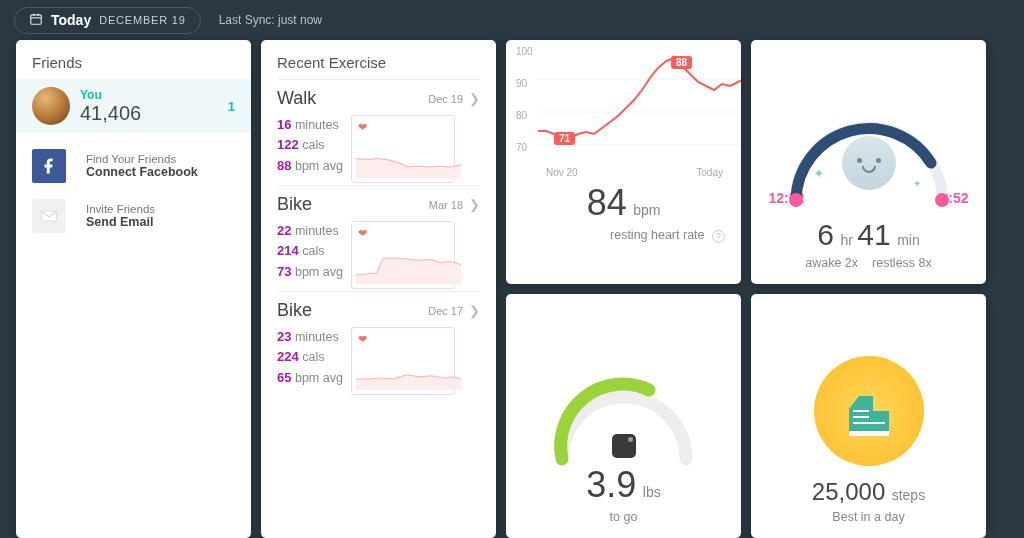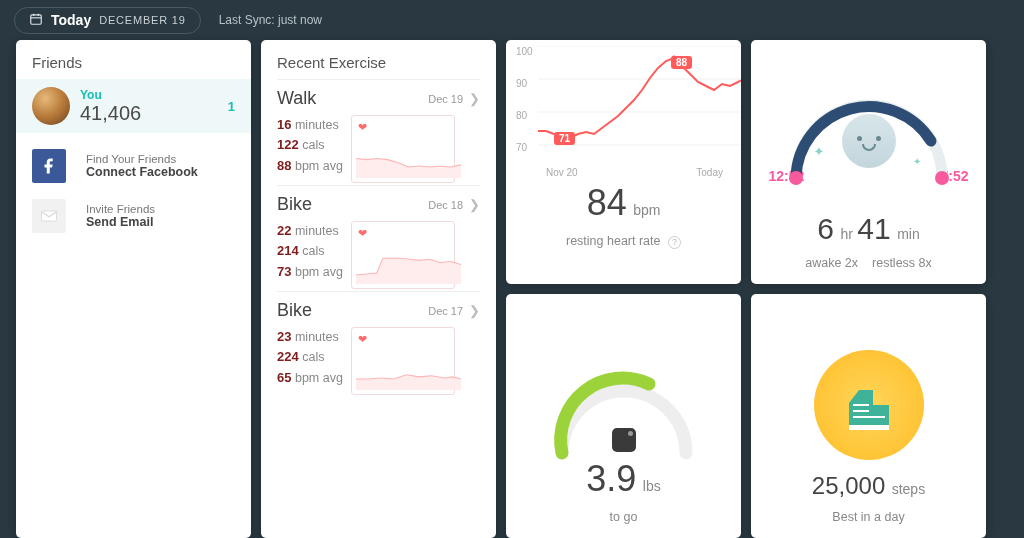--- a/index.html
+++ b/index.html
@@ -70,30 +70,30 @@
   .mail-icon { width:34px; height:34px; background:#f1f1f1; display:flex;align-items:center;justify-content:center;border-radius:2px;}
   .friend-row .t1 { font-size:11.5px; color:#777;}
   .friend-row .t2 { font-size:12.5px; font-weight:700; color:#444;}
   .ex-row { border-top:1px solid #eee; padding: 8px 0 2px 0;}
   .ex-head { display:flex; align-items:center; cursor:pointer;}
   .ex-name { font-size:18px; color:#444; font-weight:400;}
   .ex-date { margin-left:auto; font-size:11px; color:#999;}
   .chev { color:#bbb; font-size:13px; margin-left:6px;}
   .ex-body { display:flex; gap:8px; padding-top:6px;}
   .ex-stats { font-size:12.5px; color:#888; line-height:1.55;}
-  .ex-stats b { color:#7f1d1d; font-weight:600; font-size:13px;}
+  .ex-stats b { color:#a21caf; font-weight:600; font-size:13px;}
   .ex-chart-box {
     width: 104px; height: 68px; border:1px solid #f3dada; border-radius:3px;
     position:relative; flex-shrink:0;
   }
   .heart-sm { position:absolute; top:5px; left:6px; color:#ff6b6b; font-size:11px;}
   .hr-main { text-align:center; padding-top: 4px;}
   .big { font-size: 36px; color:#444; font-weight:300;}
   .unit { font-size:14px; color:#888; margin-left:2px;}
-  .subtxt { font-size:12.5px; color:#888; margin-top:10px;}
+  .subtxt { font-size:12.5px; color:#888; margin-top:4px;text-align:right;}
   .help-c { display:inline-flex; width:13px;height:13px;border:1px solid #ccc;border-radius:50%;align-items:center;justify-content:center;font-size:9px;color:#bbb;margin-left:4px;cursor:pointer;}
   .col3, .col4 { display:flex; flex-direction:column; gap:10px;border-radius:17px;}
   .half { height: 244px;}
   .center-card { display:flex; flex-direction:column; align-items:center; justify-content:flex-end; padding-bottom:14px;}
   .sleep-gauge { width:170px; height:100px; position:relative; margin-top:2px;}
   .sleep-time { font-size:14px; font-weight:700;}
   .pink { color:#f85a9e;}
   .sleep-times { display:flex; justify-content:space-between; width: 200px; margin-top:-18px;}
   .weight-gauge { width:160px; height:100px; position:relative;}
   .scale-sq {
@@ -197,21 +197,21 @@
               <svg class="spark" viewBox="0 0 100 40" preserveAspectRatio="none">
                 <polyline fill="none" stroke="#ffb3b3" stroke-width="2" points="0,22 10,23 20,22 30,23 40,26 50,30 60,29 70,30 80,29 90,30 100,28"></polyline>
                 <polyline fill="#ffecec" stroke="none" points="0,40 0,22 10,23 20,22 30,23 40,26 50,30 60,29 70,30 80,29 90,30 100,28 100,40"></polyline>
               </svg>
             </div>
           </div>
         </div>
         <div class="ex-row">
           <div class="ex-head">
             <span class="ex-name">Bike</span>
-            <span class="ex-date">Dec 18</span>
+            <span class="ex-date">Mar 18</span>
             <span class="chev">❯</span>
           </div>
           <div class="ex-body">
             <div class="ex-stats">
               <div><b>22</b> minutes</div>
               <div><b>214</b> cals</div>
               <div><b>73</b> bpm avg</div>
             </div>
             <div class="ex-chart-box">
               <span class="heart-sm">❤</span>
@@ -311,21 +311,21 @@
             <div class="eye r"></div>
             <div class="smile"></div>
         </div>
         <span style="position:absolute;left:30px;top:58px;color:#8bd3c7;font-size:13px;">✦</span>
         <span style="position:absolute;right:32px;top:70px;color:#8bd3c7;font-size:10px;">✦</span>
       </div>
       <div class="sleep-times">
         <span class="sleep-time pink">12:52</span>
         <span class="sleep-time pink">7:52</span>
       </div>
-      <div style="margin-top:28px">
+      <div style="margin-top:12px">
         <span class="big" style="font-size:30px">6</span>
         <span class="unit">hr</span>
         <span class="big" style="font-size:30px">41</span>
         <span class="unit">min</span>
       </div>
       <div class="subtxt" style="display:flex;gap:14px">
         <span>awake 2x</span>
         <span>restless 8x</span>
       </div>
     </div>

